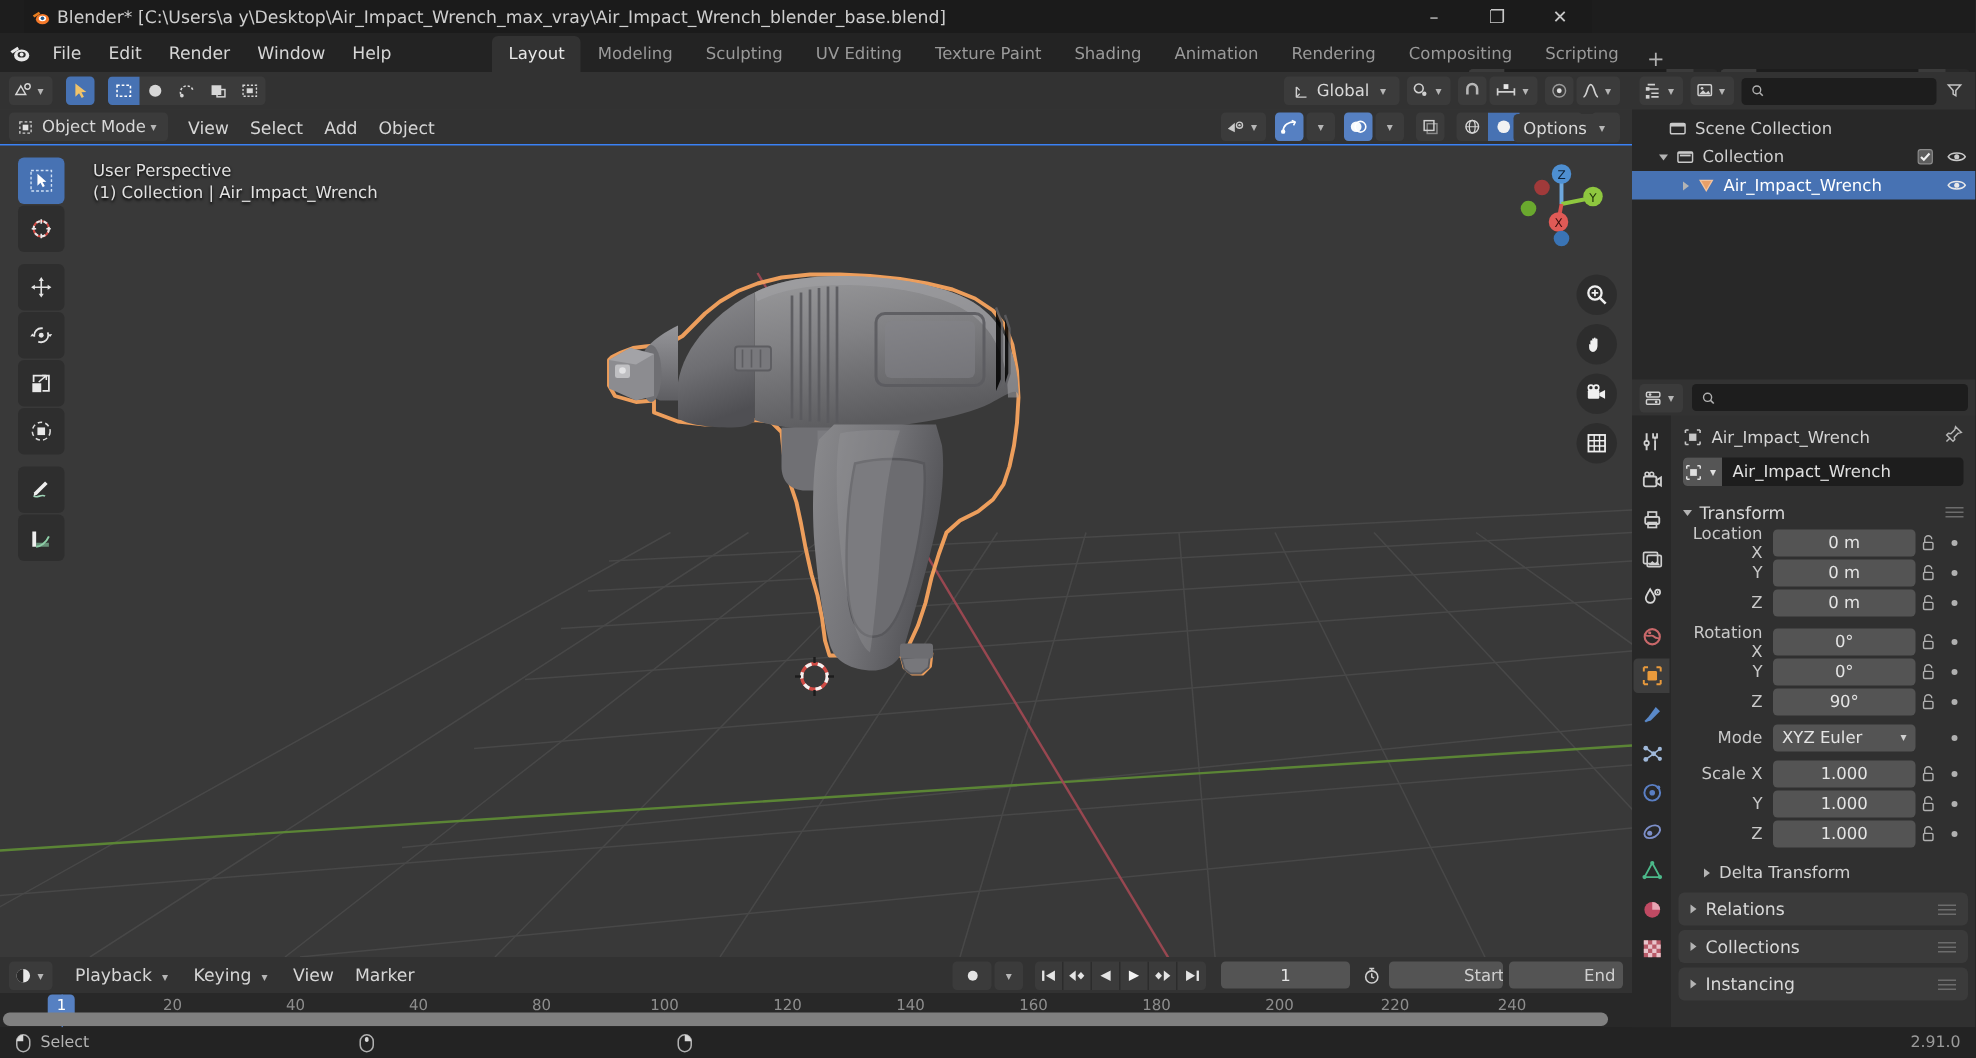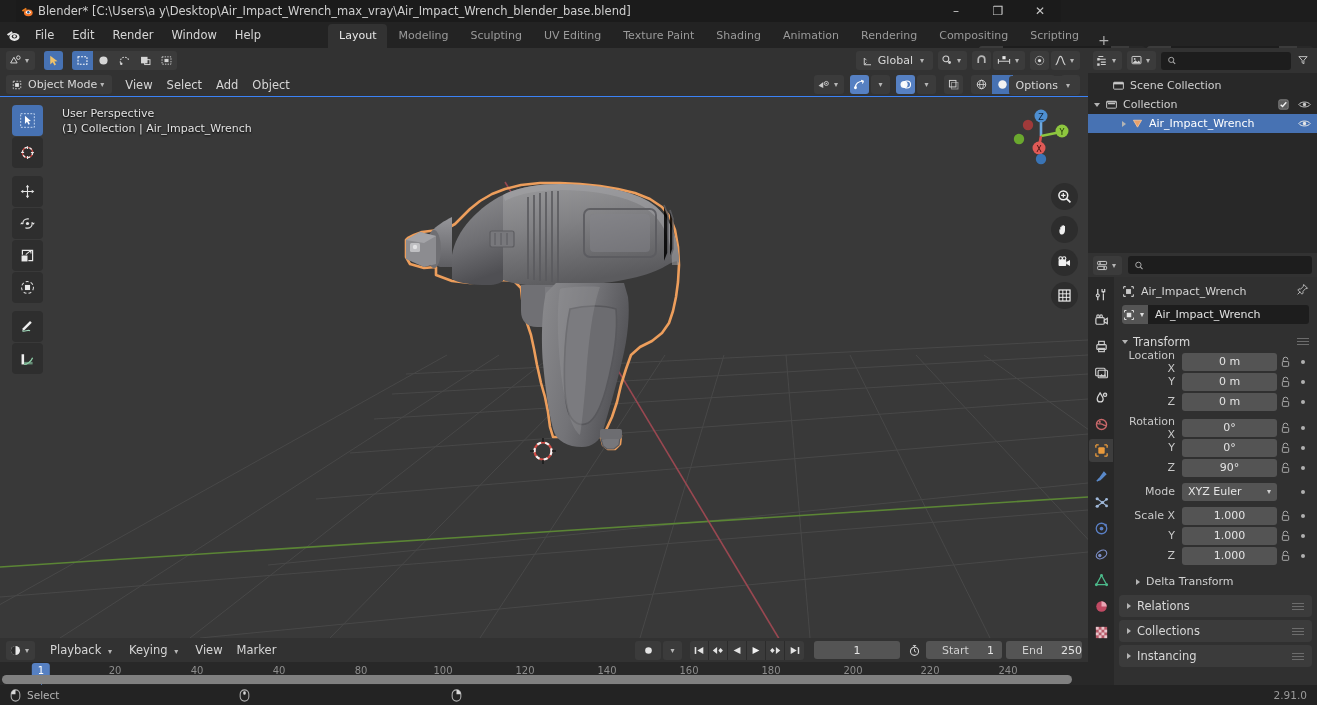--- a/index.html
+++ b/index.html
@@ -165,21 +165,21 @@
     border-radius:3px; color:#fff; font-size:10px; padding:0 6px;
     display:flex; align-items:center; transform:translateX(-50%); }
   .playline { position:absolute; top:1px; width:1px; height:22px; background:#4772b3;}
   .tl-scroll { position:absolute; left:2px; right:16px; bottom:1px; height:9px;
     background:#808080; border-radius:5px; }
   .frame-field { display:flex; align-items:center; height:18px; background:#545454;
     border-radius:3px; color:#e4e4e4; font-size:11px; padding:0 8px;
     justify-content:center; }
   .se-field { display:flex; align-items:center; height:18px; background:#545454;
     border-radius:3px; color:#e4e4e4; font-size:11px; overflow:hidden; }
-  .se-field .lb { padding:0 16px; color:#cfcfcf;}
+  .se-field .lb { padding:0 16px; color:#cfcfcf;margin-left:34px;}
   .se-field .vl { padding:0 8px 0 2px; }
   .tp-group { display:flex; background:#3b3b3b; border-radius:3px; overflow:hidden;
     margin-left:6px;}
   .tp-group > div { width:19px; height:19px; display:flex; align-items:center;
     justify-content:center; border-right:1px solid #2c2c2c;}
   .tp-group > div:last-child { border-right:none; }
 
   
   .statusbar { position:absolute; left:0; top:685px; width:1317px; height:20px;
     background:#232323; display:flex; align-items:center; }
@@ -744,21 +744,21 @@
         <span style="width:13px"></span>
         <span style="display:flex">
           <svg width="13" height="13" viewBox="0 0 16 16">
             <rect x="2" y="4" width="12" height="8.5" rx="1" fill="none" stroke="#c9c9c9" stroke-width="1.2"></rect>
             <rect x="2" y="4" width="12" height="2.6" fill="#c9c9c9"></rect>
           </svg>
         </span>
         <span class="ol-label">Scene Collection</span>
       </div>
 
-      <div class="ol-row" style="padding-left:6px">
+      <div class="ol-row" style="padding-left:18px">
         <span class="tri down"></span>
         <span style="display:flex">
           <svg width="13" height="13" viewBox="0 0 16 16">
             <rect x="2" y="4" width="12" height="8.5" rx="1" fill="none" stroke="#c9c9c9" stroke-width="1.2"></rect>
             <rect x="3.6" y="6.2" width="8.8" height="1.5" fill="#c9c9c9"></rect>
             <rect x="2" y="4" width="12" height="1.6" fill="#c9c9c9"></rect>
           </svg>
         </span>
         <span class="ol-label">Collection</span>
         <span class="ol-right">

